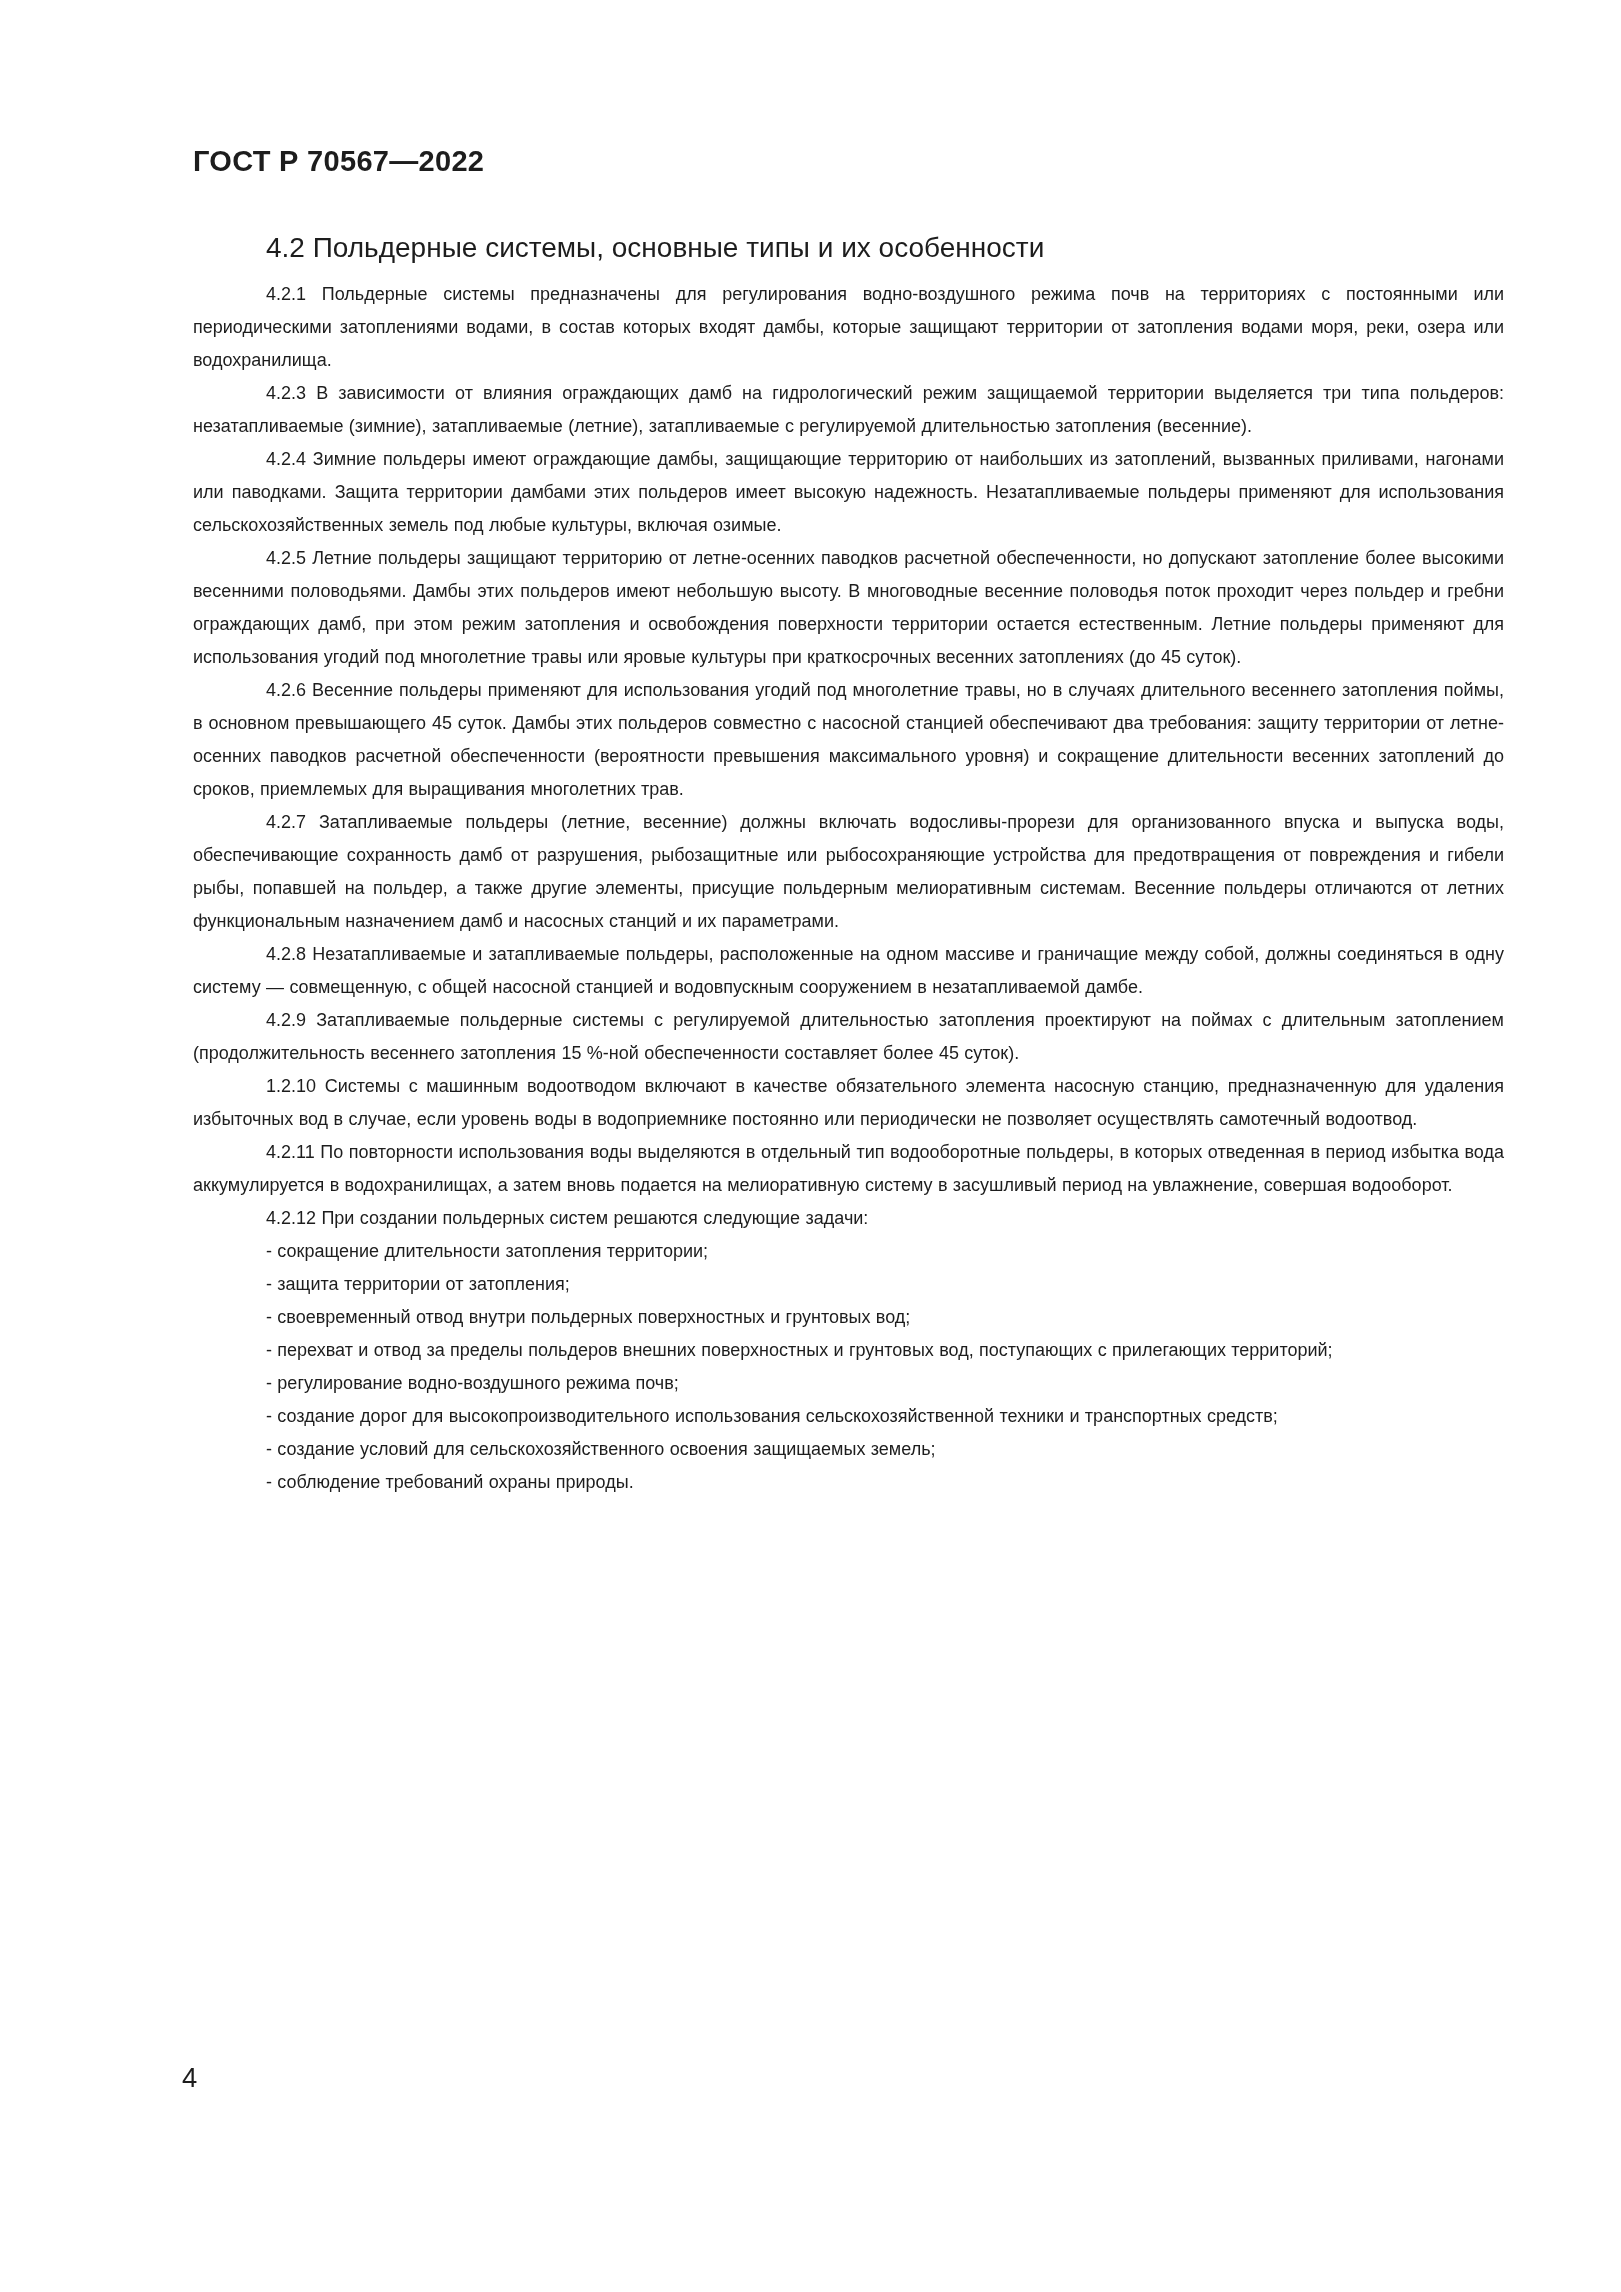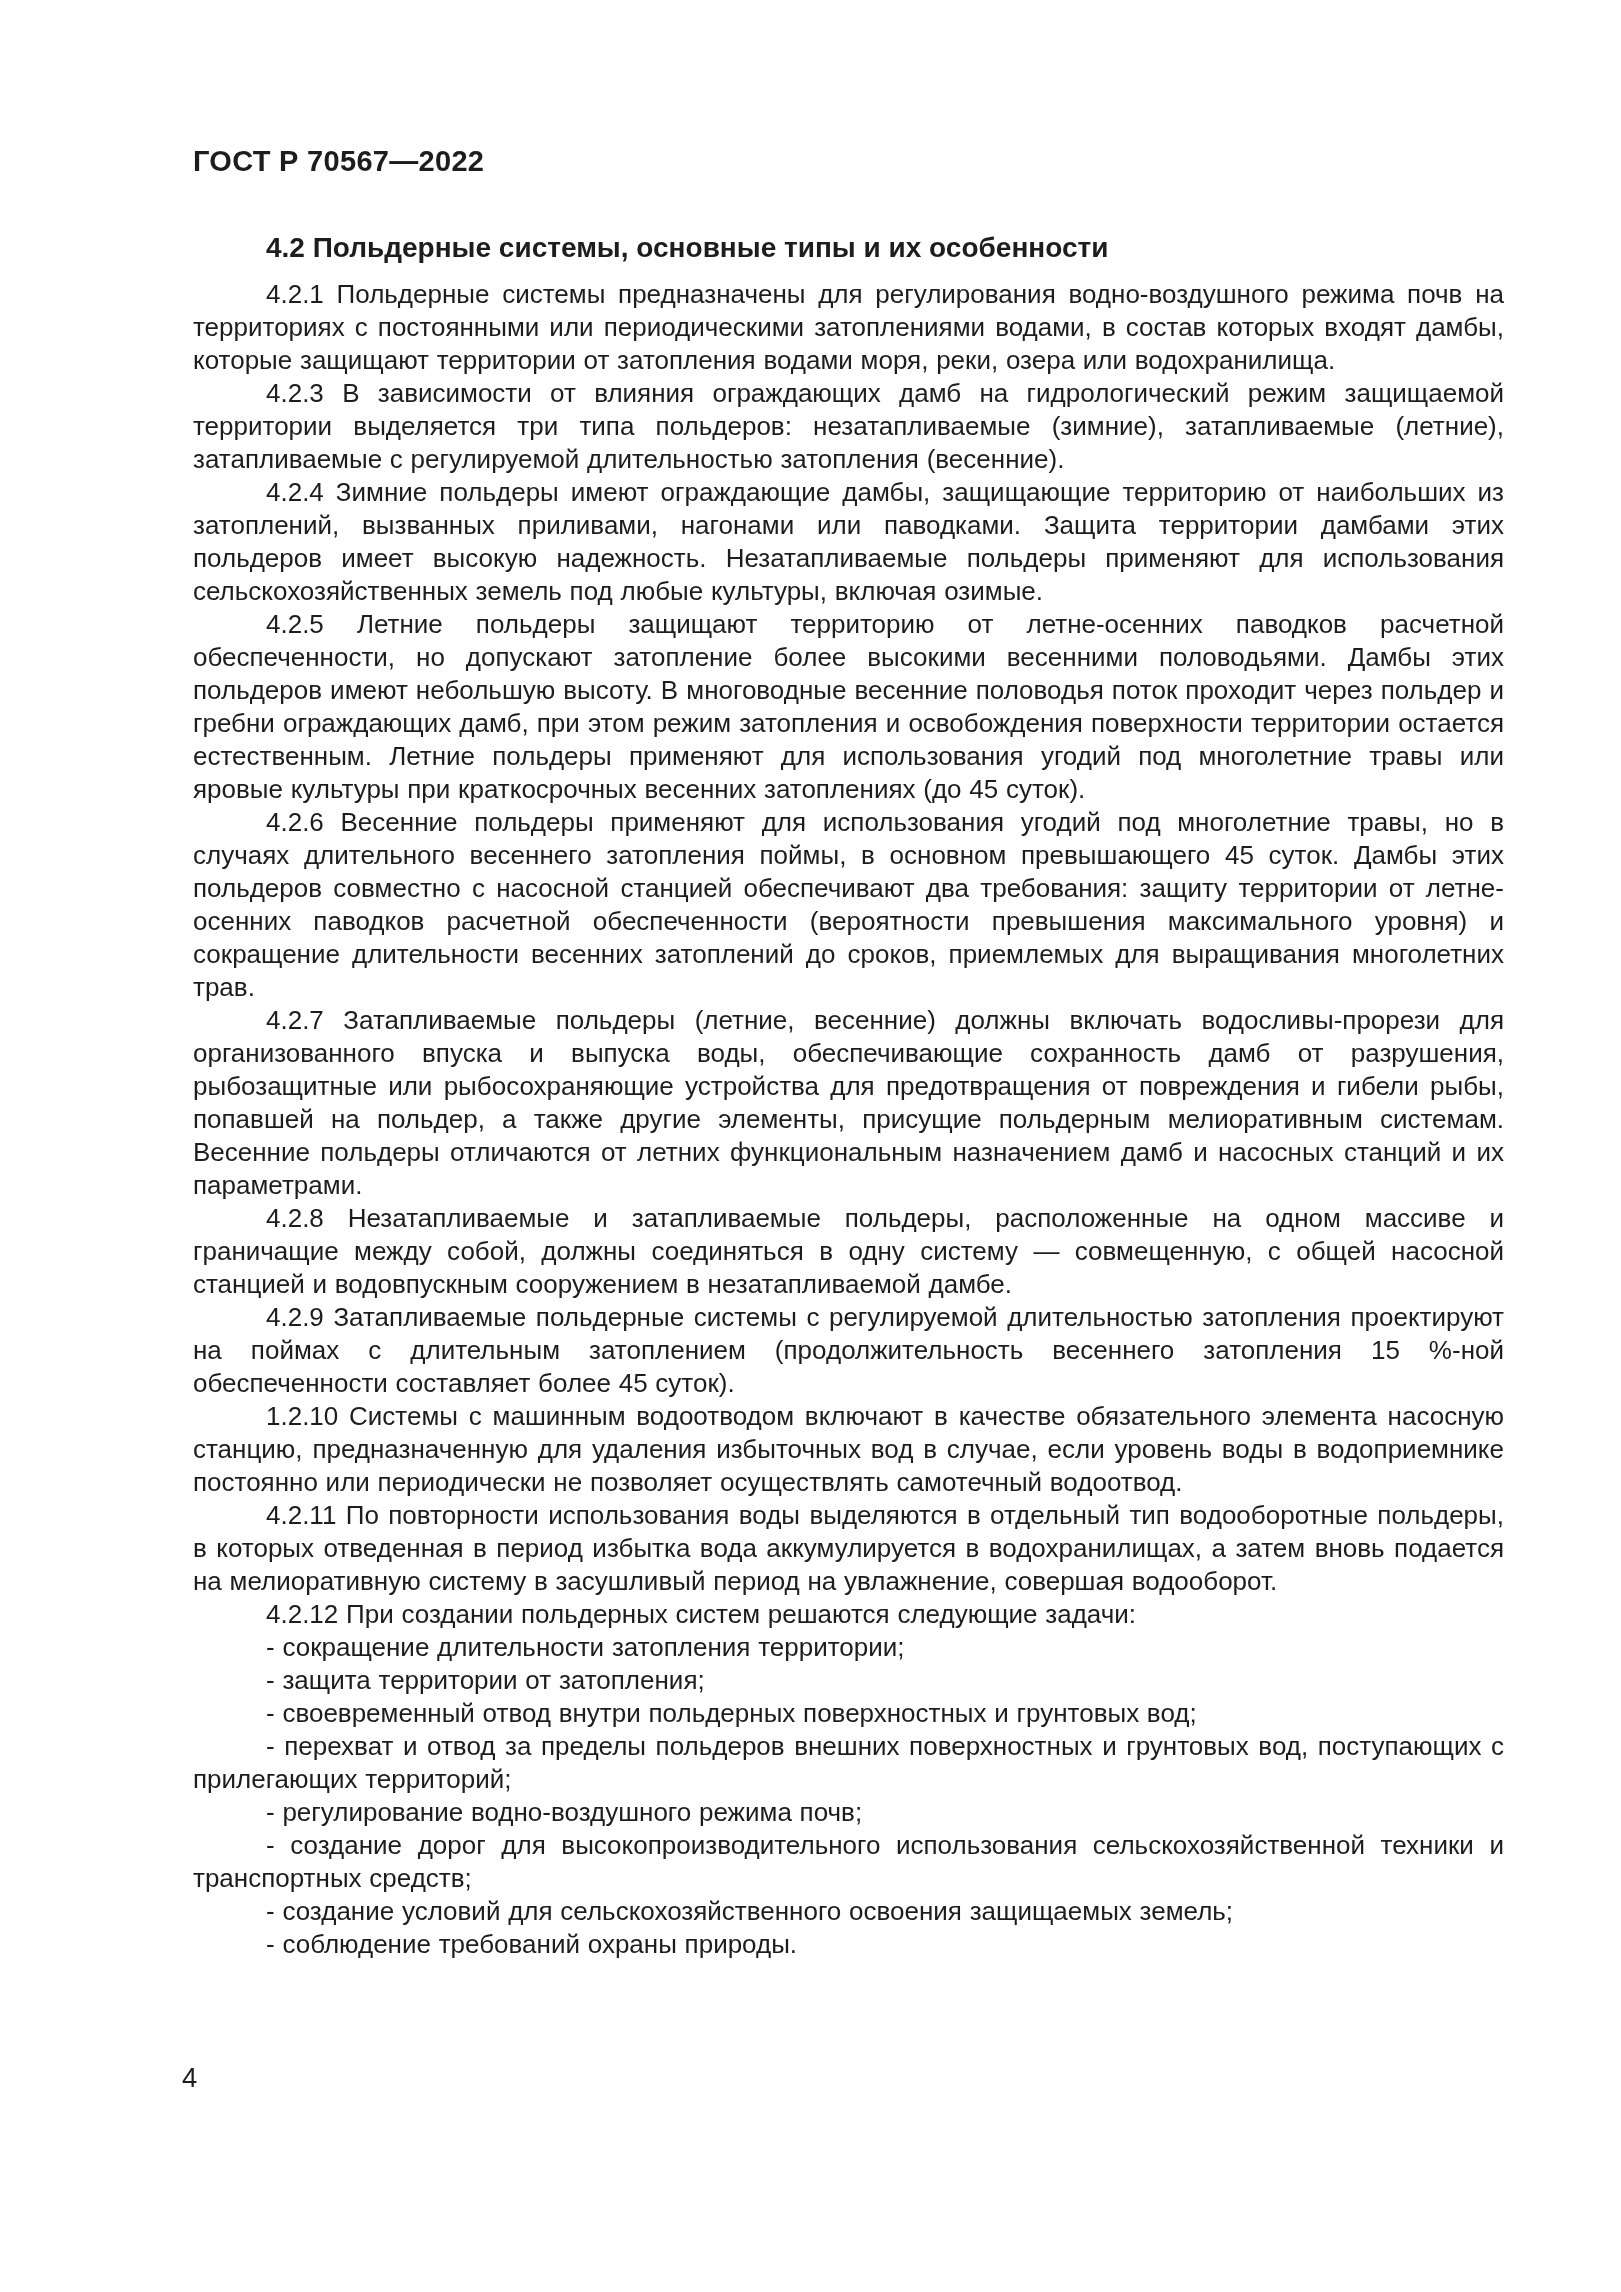--- a/index.html
+++ b/index.html
@@ -20,27 +20,27 @@
   }
   .running-header {
     font-size: 29px;
     line-height: 29px;
     font-weight: bold;
     letter-spacing: 0.3px;
   }
   .section-heading {
     font-size: 28px;
     line-height: 32px;
-    font-weight: bold;
+    font-weight: normal;
     margin: 56px 0 13.7px 0;
     text-indent: 73px;
   }
   .body-text p {
     margin: 0;
-    font-size: 26px;
+    font-size: 18px;
     line-height: 33px;
     text-align: justify;
     text-indent: 73px;
     hyphens: auto;
     -webkit-hyphens: auto;
     word-spacing: 0.02em;
   }
   .page-number {
     position: absolute;
     left: 182px;

